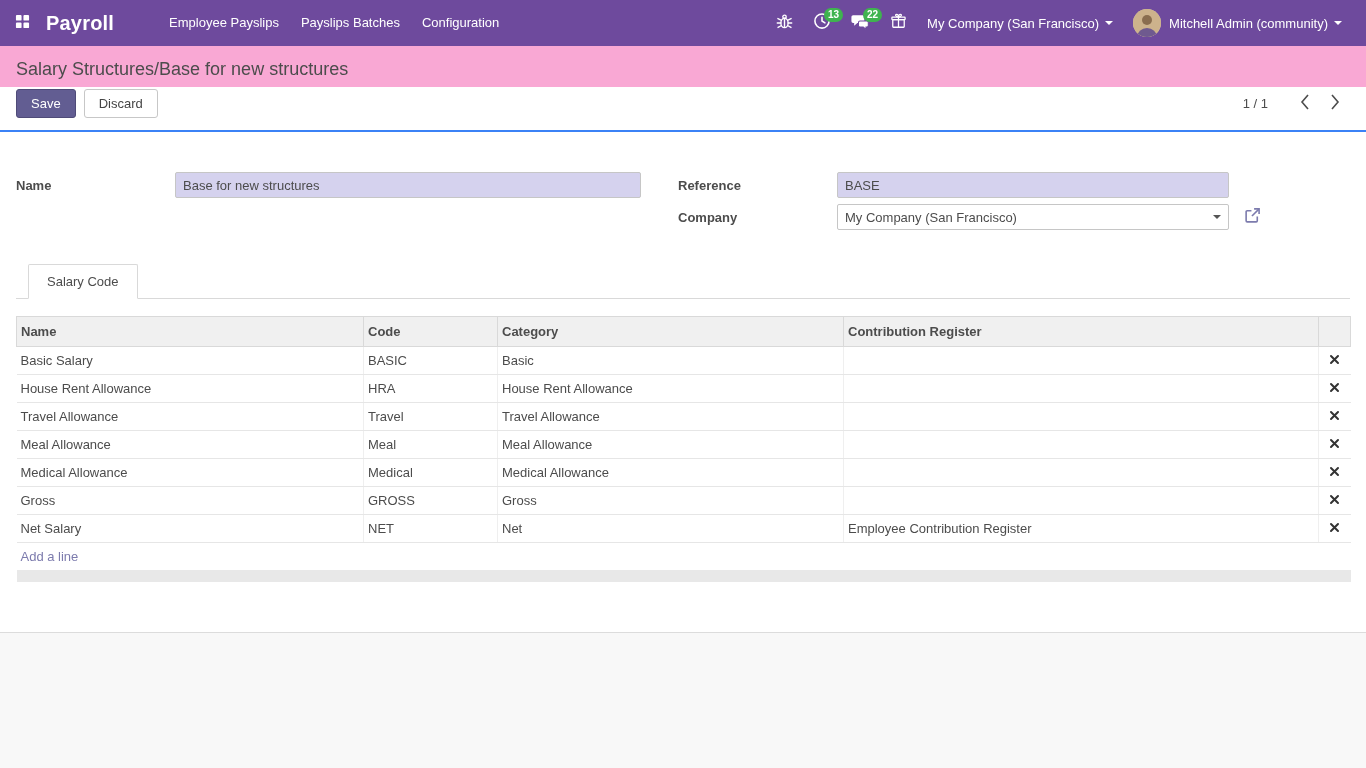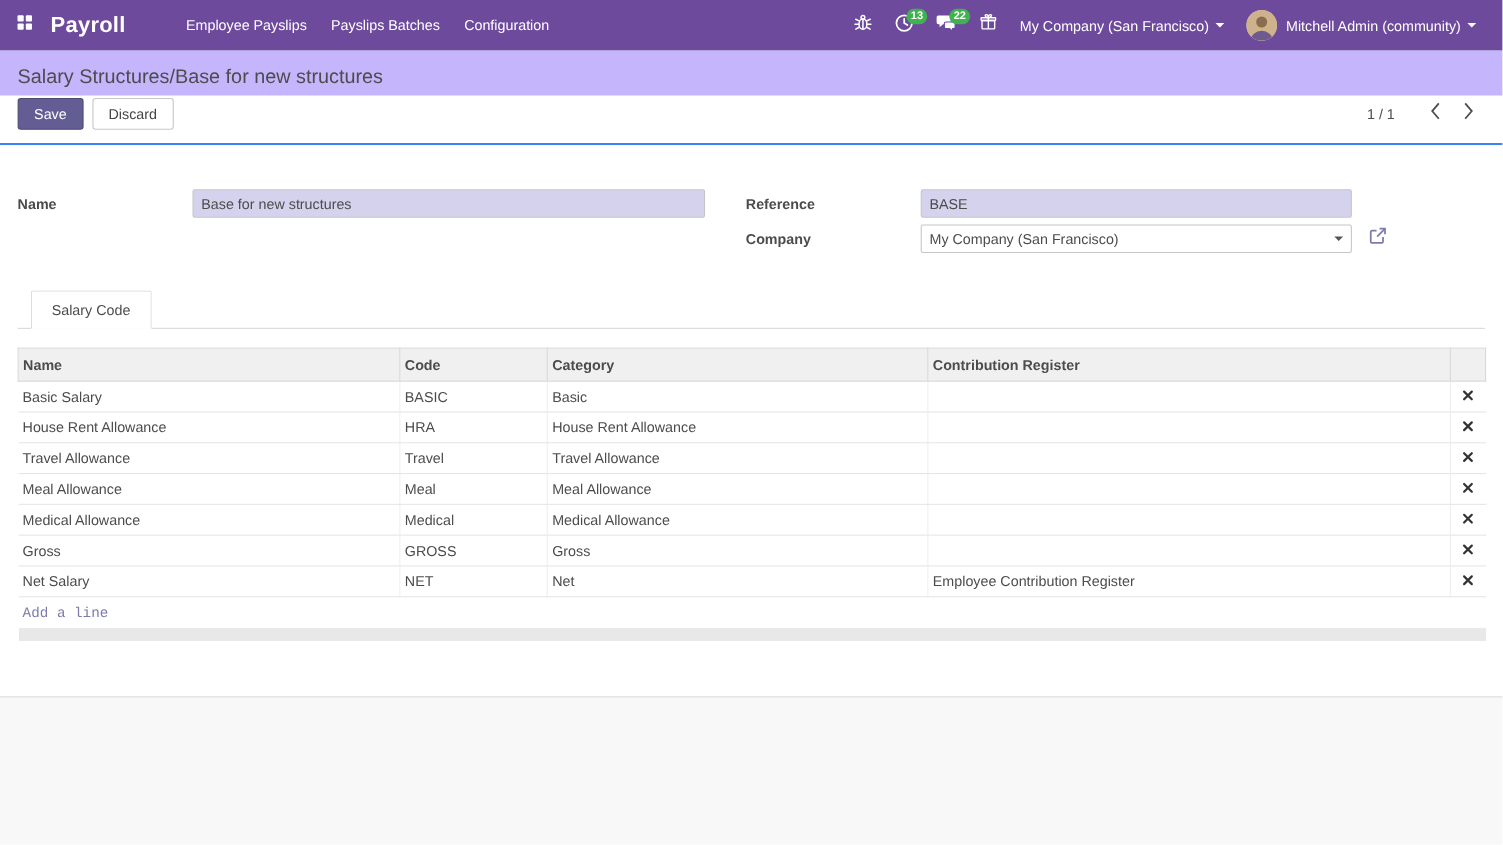--- a/index.html
+++ b/index.html
@@ -32,21 +32,21 @@
   .tray-icon{position:relative;padding:0 10px;height:46px;display:flex;align-items:center;cursor:pointer;}
   .badge{
     position:absolute;top:8px;right:-2px;background:var(--badge-bg);color:#fff;
     font-size:10px;font-weight:700;line-height:1;padding:2px 4px;border-radius:8px;min-width:14px;text-align:center;
   }
   .company-switcher,.user-menu{display:flex;align-items:center;font-size:13px;padding:0 10px;height:46px;cursor:pointer;white-space:nowrap;}
   .caret-down-white{width:0;height:0;border-left:4px solid transparent;border-right:4px solid transparent;border-top:4px solid #fff;margin-left:6px;}
   .avatar{width:28px;height:28px;border-radius:50%;overflow:hidden;margin-right:8px;background:#d8c6a8;flex:0 0 28px;}
 
   
-  .breadcrumb-row{padding:13px 16px 7px;font-size:18px;background:#c4b5fd;}
+  .breadcrumb-row{padding:13px 16px 7px;font-size:18px;background:#f9a8d4;}
   .cp-actions{display:flex;align-items:center;padding:2px 16px 12px;border-bottom:2px solid #3b82f6;background:#fff;}
   .btn{font-size:13px;padding:6px 14px;border-radius:3px;cursor:pointer;font-family:inherit;}
   .btn-primary{background:var(--primary);color:#fff;border:1px solid #4f4b78;}
   .btn-default{background:#fff;color:#444;border:1px solid #c7c7c7;margin-left:8px;}
   .pager{margin-left:auto;display:flex;align-items:center;}
   .pager-value{font-size:13px;margin-right:22px;cursor:pointer;}
   .pager-arrow{cursor:pointer;display:flex;align-items:center;padding:0 9px;}
 
   
   .sheet{background:#fff;padding:40px 16px 50px;}
@@ -86,21 +86,21 @@
     background:#f0f0f0;font-weight:700;text-align:left;
     padding:7px 8px 7px 4px;border:1px solid #d9d9d9;cursor:pointer;
   }
   .o-list th.th-delete{border-left:none;background:#f0f0f0;}
   .o-list td{
     padding:6px 8px 6px 4px;border-bottom:1px solid #e6e6e6;border-right:1px solid #efefef;
     overflow:hidden;white-space:nowrap;cursor:pointer;
   }
   .o-list td.td-delete{border-right:none;text-align:center;padding:6px 0;}
   .o-list tr.add-row td{border:none;color:var(--link);}
-  .o-list .add-link{color:var(--link);text-decoration:none;cursor:pointer;font-family:Liberation Mono, monospace;}
+  .o-list .add-link{color:var(--link);text-decoration:none;cursor:pointer;}
   .o-list tr.footer-strip td{background:#e8e8e8;height:12px;padding:0;border:none;cursor:default;}
 
   .below-sheet{flex:1 1 auto;background:#f8f8f8;border-top:1px solid #dcdcdc;}
 </style>
 </head>
 <body>
 
 <nav class="navbar">
   <div class="apps-btn">
     <span>

